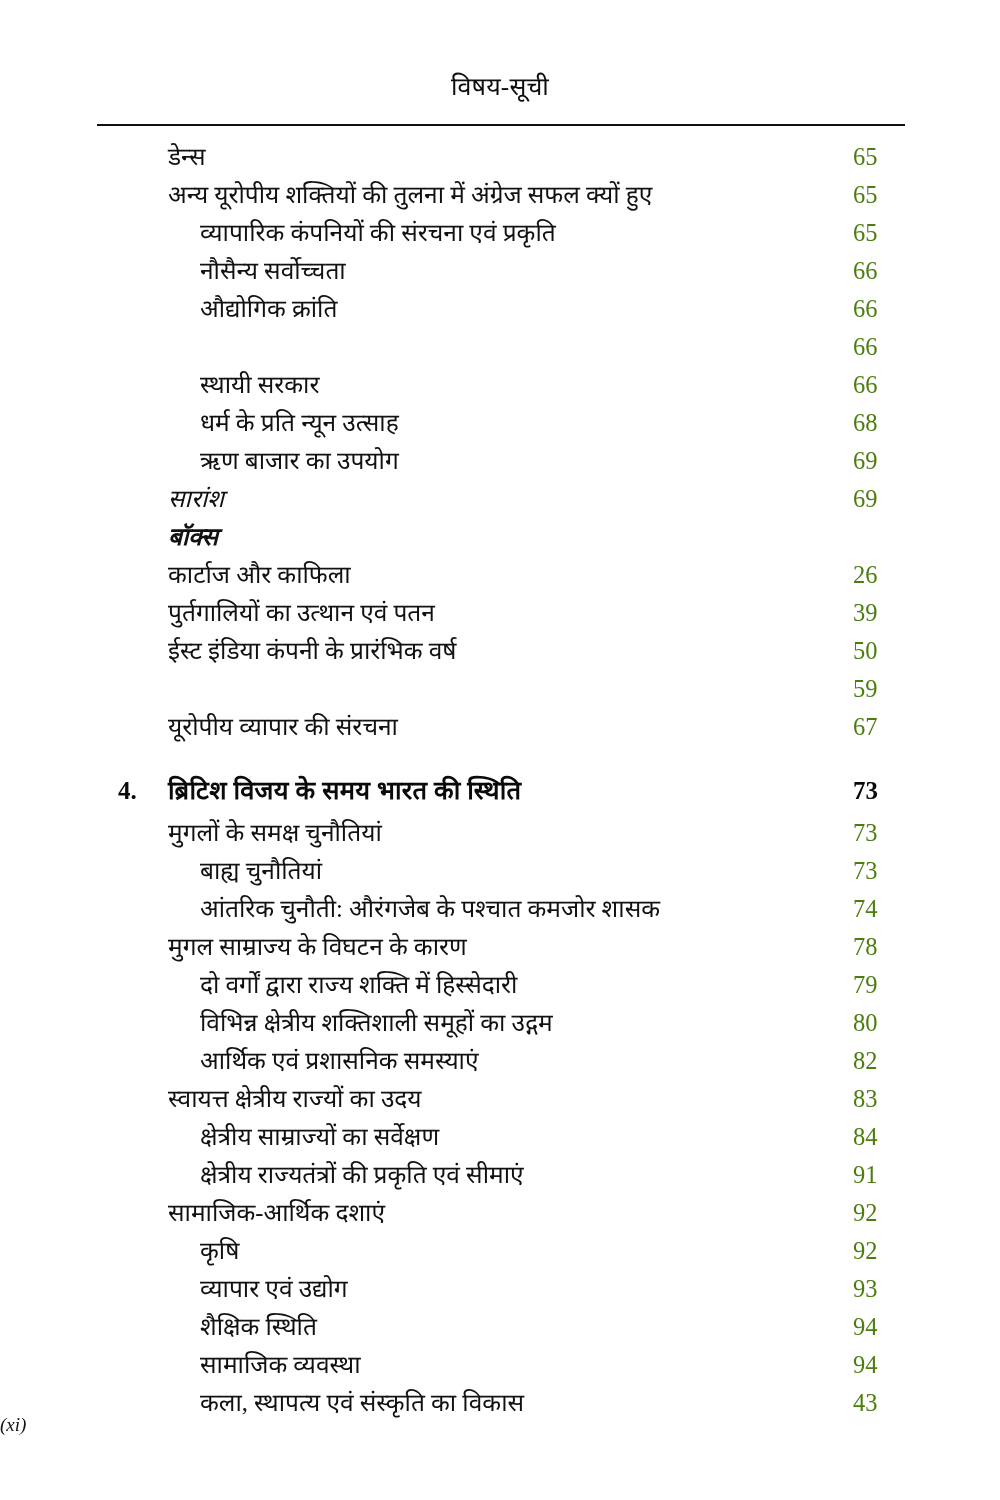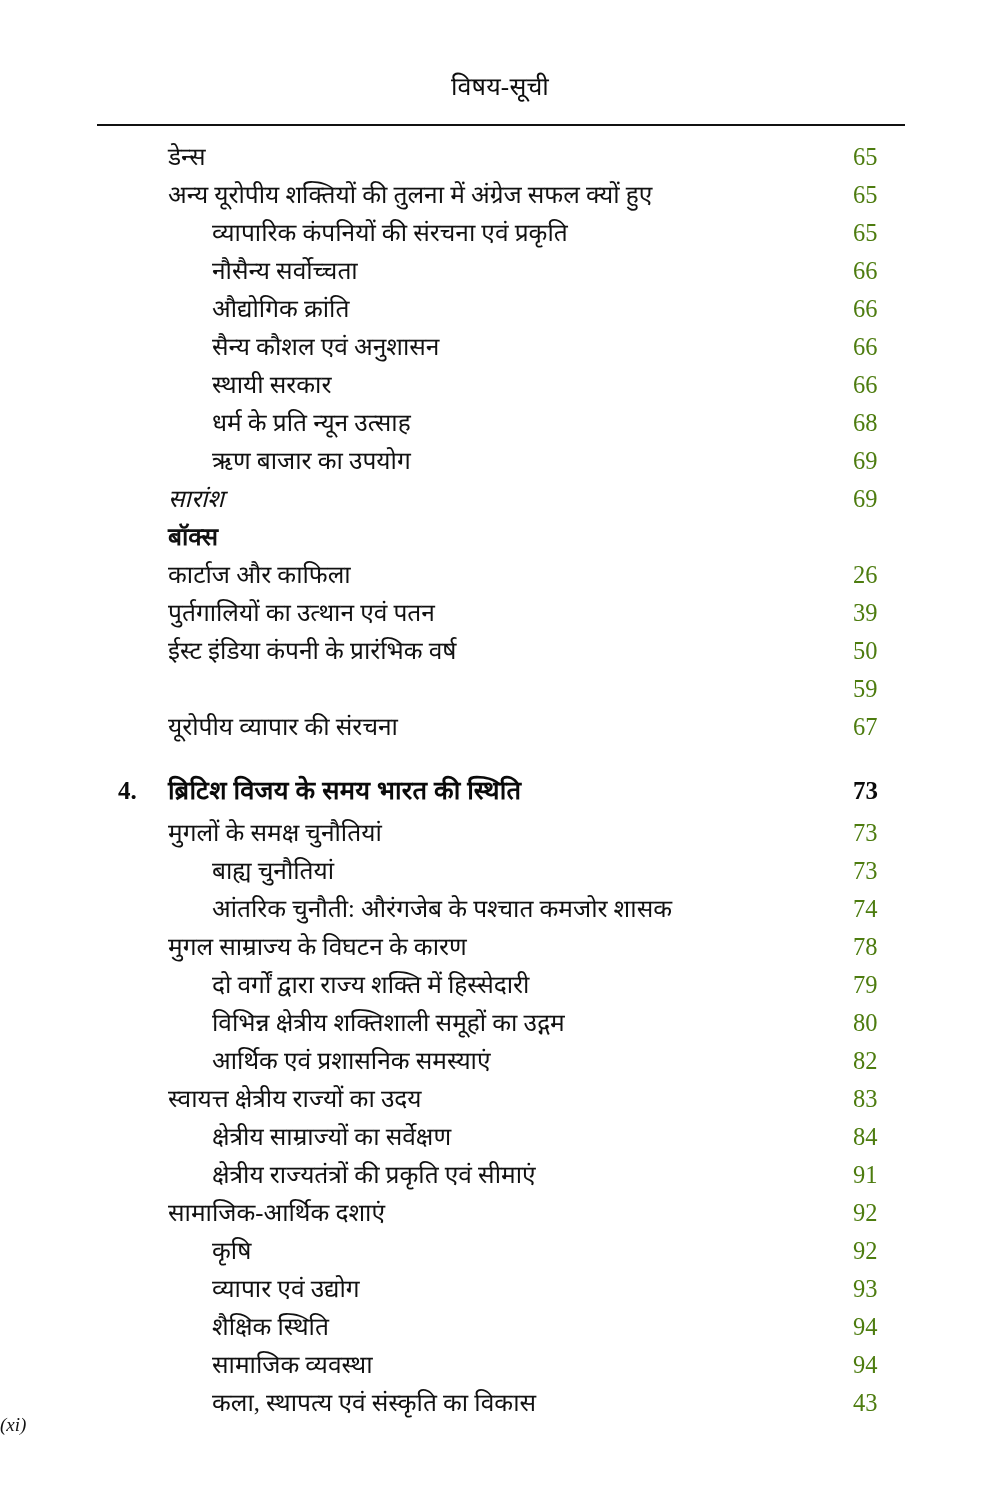--- a/index.html
+++ b/index.html
@@ -70,25 +70,25 @@
 
   .row .pageno {
     position: absolute;
     top: 0;
     left: 853px;
     font-size: 24.5px;
     color: #4d7c0f;
     font-family: "Liberation Serif", "DejaVu Serif", serif;
   }
   .lvl-1 .label { left: 168px; }
-  .lvl-2 .label { left: 212px; text-align: center; }
+  .lvl-2 .label { left: 200px; text-align: center; }
 
   
   .is-italic .label { font-style: italic; }
-  .is-bold-italic .label { font-weight: bold; }
+  .is-bold-italic .label { font-style: italic; font-weight: bold; }
 
   
   .row.chapter {
     height: 46px;
     line-height: 46px;
     margin-top: 22px;
   }
   .row.chapter .chapnum {
     position: absolute;
     top: 0;
@@ -147,21 +147,20 @@
         </div>
         <div class="row lvl-2">
           <span class="label">नौसैन्य सर्वोच्चता</span>
           <span class="pageno">66</span>
         </div>
         <div class="row lvl-2">
           <span class="label">औद्योगिक क्रांति</span>
           <span class="pageno">66</span>
         </div>
         <div class="row lvl-2">
-          <span class="label">सैन्य कौशल एवं अनुशासन</span>
           <span class="pageno">66</span>
         </div>
         <div class="row lvl-2">
           <span class="label">स्थायी सरकार</span>
           <span class="pageno">66</span>
         </div>
         <div class="row lvl-2">
           <span class="label">धर्म के प्रति न्यून उत्साह</span>
           <span class="pageno">68</span>
         </div>

